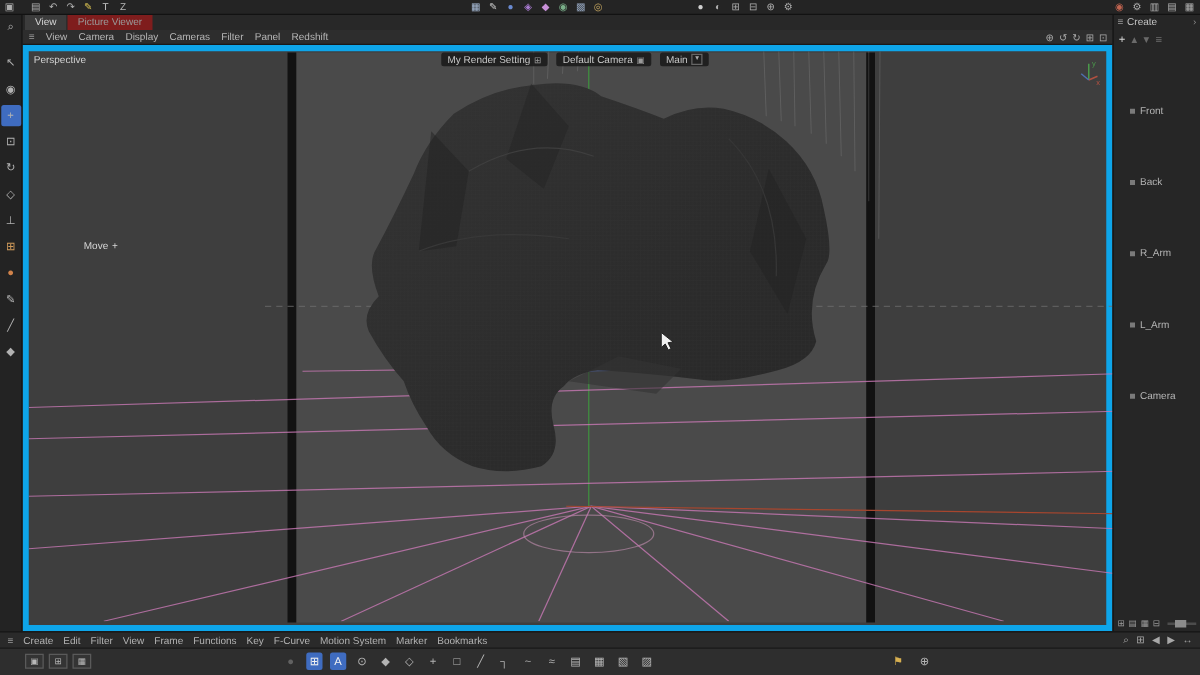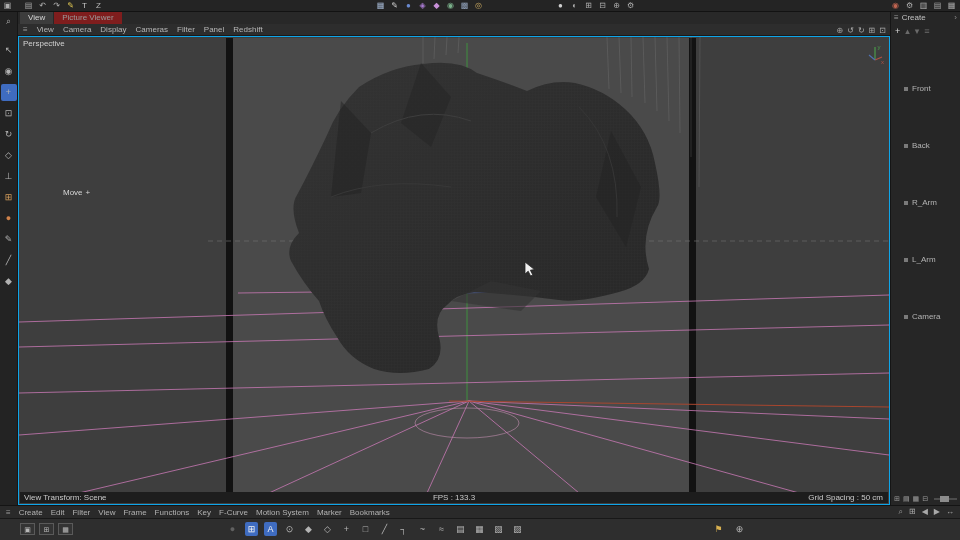--- a/index.html
+++ b/index.html
@@ -34,21 +34,21 @@
   
   #left-toolbar{position:absolute;left:0;top:11px;width:18px;height:494px;background:#232323;
                 border-right:1px solid #161616;display:flex;flex-direction:column;align-items:center;
                 padding-top:2px;box-sizing:border-box;z-index:5;}
   .tool{width:16px;height:17px;line-height:17px;font-size:9px;color:#b2b2b2;text-align:center;
         margin-bottom:4px;}
   .tool[data-name="zoom-icon"]{margin-bottom:12px;}
 
   
   #viewport{position:absolute;left:18px;top:36px;width:872px;height:469px;background:#3e3e3e;
-            box-sizing:border-box;border:1px solid #0ea5e9;z-index:1;}
+            box-sizing:border-box;border:5px solid #0ea5e9;z-index:1;}
   .gate-center{position:absolute;left:214px;top:1px;width:456px;height:456px;background:#4a4a4a;}
   .gate-bar{position:absolute;top:1px;width:7px;height:456px;background:#121212;}
   .gate-bar.left{left:207px;} .gate-bar.right{left:670px;}
   #scene{position:absolute;left:0;top:0;}
   #projection-label{position:absolute;left:4px;top:2px;font-size:8px;color:#d2d2d2;z-index:3;}
   #vp-controls{position:absolute;left:330px;top:1px;display:flex;gap:7px;z-index:3;}
   .pill{display:flex;align-items:center;gap:3px;background:rgba(26,26,26,.88);border-radius:2px;
         padding:1px 5px;font-size:8px;color:#c8c8c8;}
   .pill .icon{font-size:7px;color:#9a9a9a;}
   .dd-box{border:1px solid #666;font-size:6px;line-height:7px;padding:0 2px;color:#aaa;}
@@ -261,39 +261,48 @@
         <path d="M560 70 Q600 110 598 180" stroke="#363636" fill="none" stroke-width="1"></path>
       </g>
 
       <g data-name="cursor" transform="translate(506,225)">
         <path d="M0 0 L0 12 L3.2 9.2 L5.6 14 L7.8 12.9 L5.4 8.2 L9.5 7.6 Z" fill="#f0f0f0" stroke="#222222" stroke-width="0.8"></path>
       </g>
     </svg>
 
     <span id="projection-label" data-name="projection-label">Perspective</span>
 
+    <div id="vp-controls" data-name="viewport-controls">
+      <span class="pill" data-name="render-setting-button">
+        <span>My Render Setting</span>
+        <span class="icon" data-name="render-setting-icon">⊞</span>
+      </span>
+      <span class="pill" data-name="camera-button">
+        <span>Default Camera</span>
+        <span class="icon" data-name="camera-icon">▣</span>
+      </span>
+      <span class="pill" data-name="take-dropdown">
+        <span>Main</span>
+        <span class="dd-box" data-name="chevron-down-icon">▾</span>
+      </span>
+    </div>
 
     <div id="move-label" data-name="active-tool-label">
       <span>Move</span>
       <span data-name="move-cursor-icon">+</span>
     </div>
 
     <svg id="axis-gizmo" data-name="axis-gizmo" width="20" height="22" viewBox="0 0 20 22">
       <line x1="10" y1="17" x2="10" y2="4" stroke="#4a9a4a" stroke-width="1.2"></line>
       <line x1="10" y1="17" x2="17" y2="14" stroke="#b05040" stroke-width="1.2"></line>
       <line x1="10" y1="17" x2="4" y2="12" stroke="#5070b0" stroke-width="1.2"></line>
       <text x="12.5" y="6" fill="#4a9a4a" font-size="6" font-family="Liberation Sans, sans-serif">y</text>
       <text x="16" y="21" fill="#b05040" font-size="6" font-family="Liberation Sans, sans-serif">x</text>
     </svg>
 
-    <div id="vp-status" data-name="viewport-statusbar">
-      <span class="l" data-name="view-transform-label">View Transform: Scene</span>
-      <span class="c" data-name="fps-label">FPS : 133.3</span>
-      <span class="r" data-name="grid-spacing-label">Grid Spacing : 50 cm</span>
-    </div>
   </main>
 
   <aside id="right-panel" data-name="object-manager">
     <div class="rp-header" data-name="object-manager-menubar">
       <span class="burger" data-name="panel-menu-icon">≡</span>
       <span data-name="create-menu">Create</span>
       <span class="chev" data-name="chevron-right-icon">›</span>
     </div>
     <div class="rp-icons" data-name="object-manager-toolbar">
 

